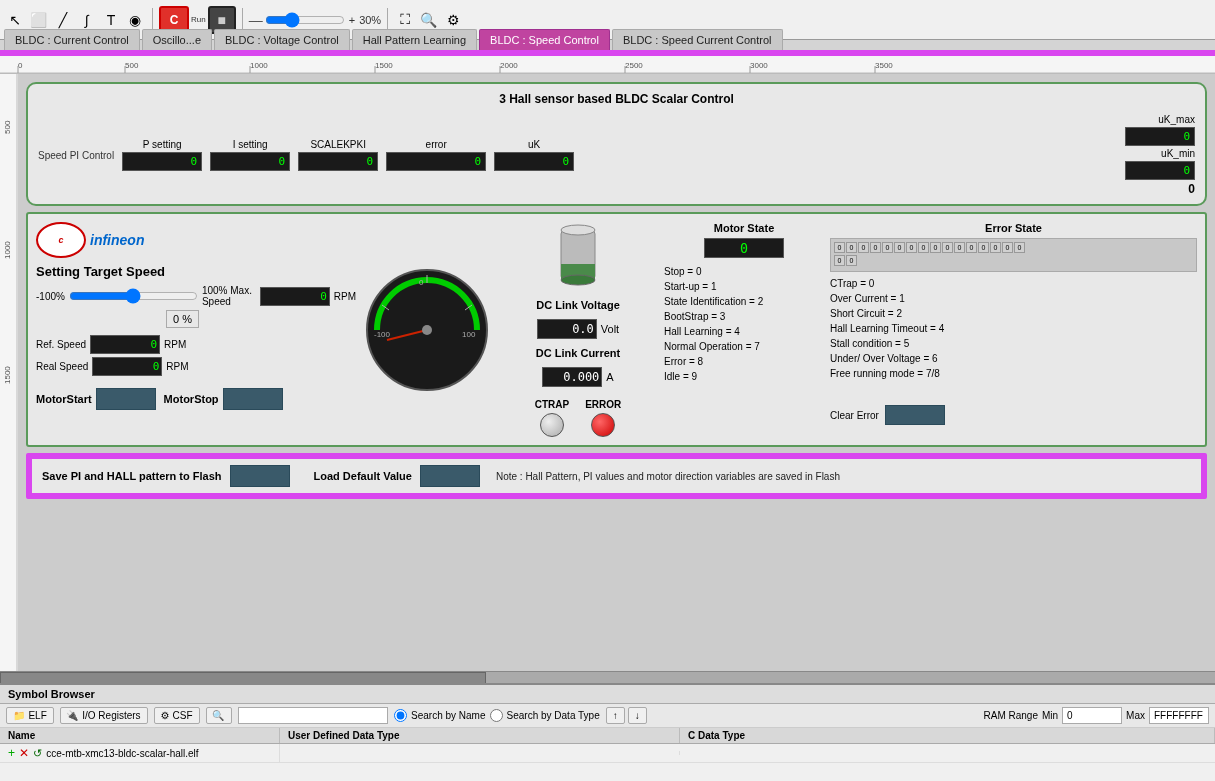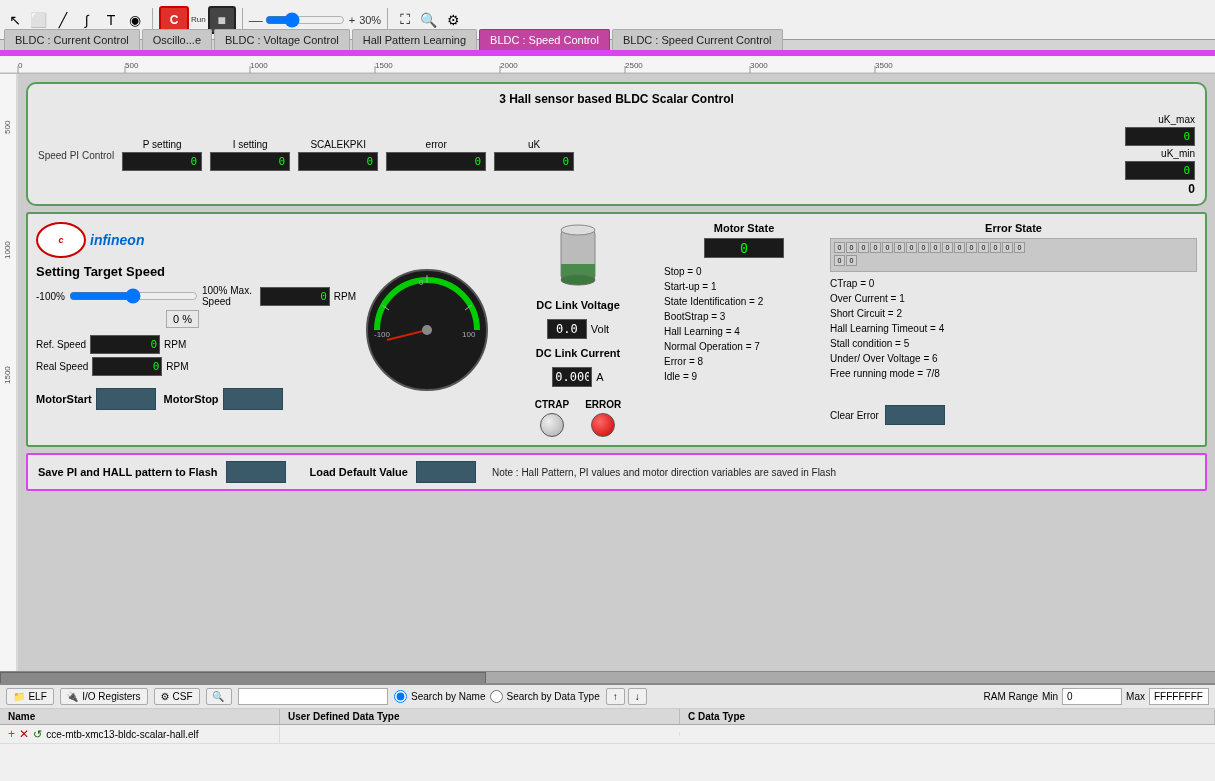--- a/index.html
+++ b/index.html
@@ -253,21 +253,21 @@
       flex-direction: column;
       gap: 8px;
       align-items: center;
     }
     .dc-label { font-size: 11px; font-weight: bold; text-align: center; }
     .dc-value-row { display: flex; align-items: center; gap: 4px; }
     .dc-input {
       background: #1a1a1a;
       color: white;
       border: 1px solid #555;
-      width: 40px; text-align: center;
+      width: 60px; text-align: right;
       font-family: monospace; font-size: 12px;
       padding: 2px;
     }
     .unit-label { font-size: 11px; }
     .ctrap-error-row { display: flex; gap: 16px; align-items: flex-end; margin-top: 4px; }
     .indicator-group { display: flex; flex-direction: column; align-items: center; gap: 3px; font-size: 10px; font-weight: bold; }
     .led {
       width: 24px; height: 24px;
       border-radius: 50%;
       border: 1px solid #555;
@@ -301,21 +301,21 @@
     .clear-btn-row { display: flex; align-items: center; gap: 6px; margin-top: 24px; }
     .clear-btn-display {
       background: #3a5a6a;
       border: 1px solid #2a4a5a;
       width: 60px; height: 20px;
     }
 
     
     .bottom-bar {
       background: #e8e8e8;
-      border: 2px solid #d946ef;
+      border: 6px solid #d946ef;
       border-radius: 2px;
       display: flex;
       align-items: center;
       gap: 8px;
       padding: 6px 10px;
     }
     .flash-label { font-size: 11px; font-weight: bold; }
     .flash-btn {
       background: #3a5a6a;
       border: 1px solid #2a4a5a;
@@ -730,20 +730,21 @@
     </div>
 
   </div>
 </div>
 
 <div class="hscroll">
   <div class="hscroll-thumb"></div>
 </div>
 
 <div class="symbol-browser">
+  <div class="sb-header">Symbol Browser</div>
   <div class="sb-toolbar">
     <div class="sb-btn">
       <span>📁</span>
       <span>ELF</span>
     </div>
     <div class="sb-btn">
       <span>🔌</span>
       <span>I/O Registers</span>
     </div>
     <div class="sb-btn">

